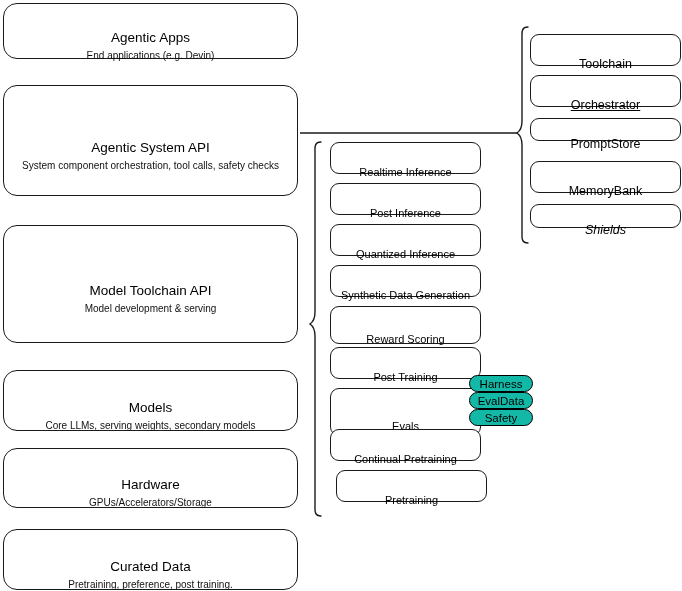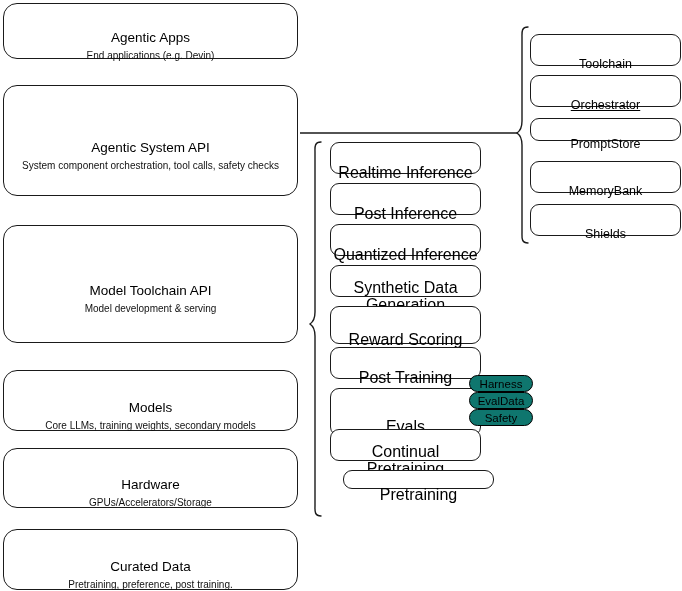--- a/index.html
+++ b/index.html
@@ -38,32 +38,32 @@
     font-size: 10px;
     line-height: 13px;
     margin-top: 3px;
     color: #111111;
   }
   .layer-box { border-radius: 14px; }
   .mid-box {
     border-radius: 9px;
     border-width: 1.3px;
   }
-  .mid-box .title { font-size: 16px; }
+  .mid-box .title { font-size: 11px; }
   .right-box {
     border-radius: 9px;
     border-width: 1.3px;
   }
   .right-box .title { font-size: 12.5px; }
   .pill {
     position: absolute;
     box-sizing: border-box;
     border: 1.4px solid #000000;
     border-radius: 999px;
-    background: #0f766e;
+    background: #14b8a6;
     display: flex;
     align-items: center;
     justify-content: center;
     font-size: 11.5px;
     color: #000000;
     z-index: 5;
   }
   svg.overlay {
     position: absolute;
     left: 0;
@@ -111,21 +111,21 @@
     <div class="sub">System component orchestration, tool calls, safety checks</div>
   </div>
 
   <div class="box layer-box" style="left:3px; top:225px; width:295px; height:118px;">
     <div class="title">Model Toolchain API</div>
     <div class="sub">Model development &amp; serving</div>
   </div>
 
   <div class="box layer-box" style="left:3px; top:370px; width:295px; height:61px;text-align:center;">
     <div class="title">Models</div>
-    <div class="sub">Core LLMs, training weights, secondary models</div>
+    <div class="sub">Core LLMs, serving weights, secondary models</div>
   </div>
 
   <div class="box layer-box" style="left:3px; top:448px; width:295px; height:60px;">
     <div class="title">Hardware</div>
     <div class="sub">GPUs/Accelerators/Storage</div>
   </div>
 
   <div class="box layer-box" style="left:3px; top:529px; width:295px; height:61px;">
     <div class="title">Curated Data</div>
     <div class="sub">Pretraining, preference, post training.</div>
@@ -156,21 +156,21 @@
   </div>
 
   <div class="box mid-box" style="left:330px; top:388px; width:151px; height:48px;">
     <div class="title">Evals</div>
   </div>
 
   <div class="box mid-box" style="left:330px; top:429px; width:151px; height:32px;">
     <div class="title">Continual Pretraining</div>
   </div>
 
-  <div class="box mid-box" style="left:343px; top:470px; width:151px; height:19px;">
+  <div class="box mid-box" style="left:336px; top:470px; width:151px; height:32px;">
     <div class="title">Pretraining</div>
   </div>
 
   <div class="pill" style="left:469px; top:375px; width:64px; height:17px;">Harness</div>
   <div class="pill" style="left:469px; top:392px; width:64px; height:17px;">EvalData</div>
   <div class="pill" style="left:469px; top:409px; width:64px; height:17px;">Safety</div>
 
   <div class="box right-box" style="left:530px; top:34px; width:151px; height:32px;">
     <div class="title">Toolchain</div>
   </div>
@@ -180,17 +180,17 @@
   </div>
 
   <div class="box right-box" style="left:530px; top:118px; width:151px; height:23px;">
     <div class="title">PromptStore</div>
   </div>
 
   <div class="box right-box" style="left:530px; top:161px; width:151px; height:32px;">
     <div class="title">MemoryBank</div>
   </div>
 
-  <div class="box right-box" style="left:530px; top:204px; width:151px; height:32px;">
+  <div class="box right-box" style="left:530px; top:204px; width:151px; height:24px;font-style:italic;">
     <div class="title">Shields</div>
   </div>
 
 </div>
 
 </body></html>

